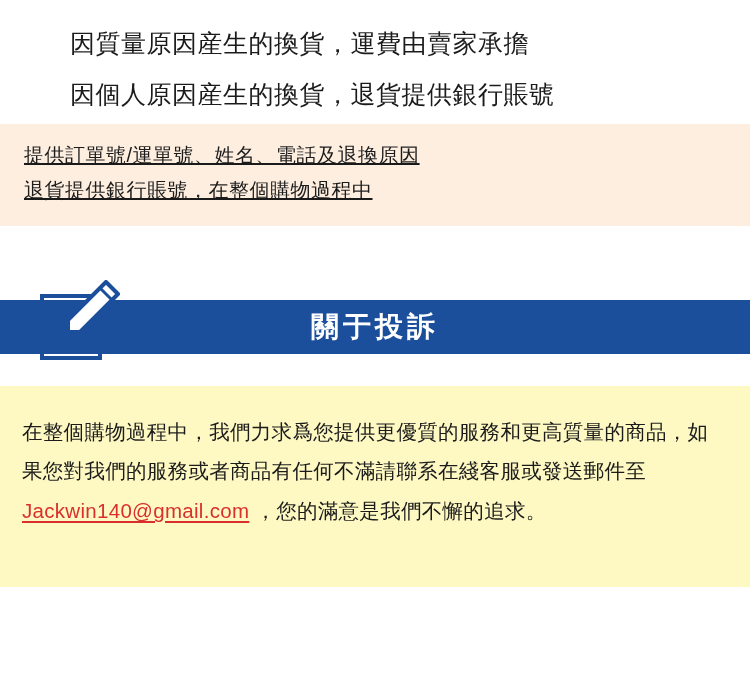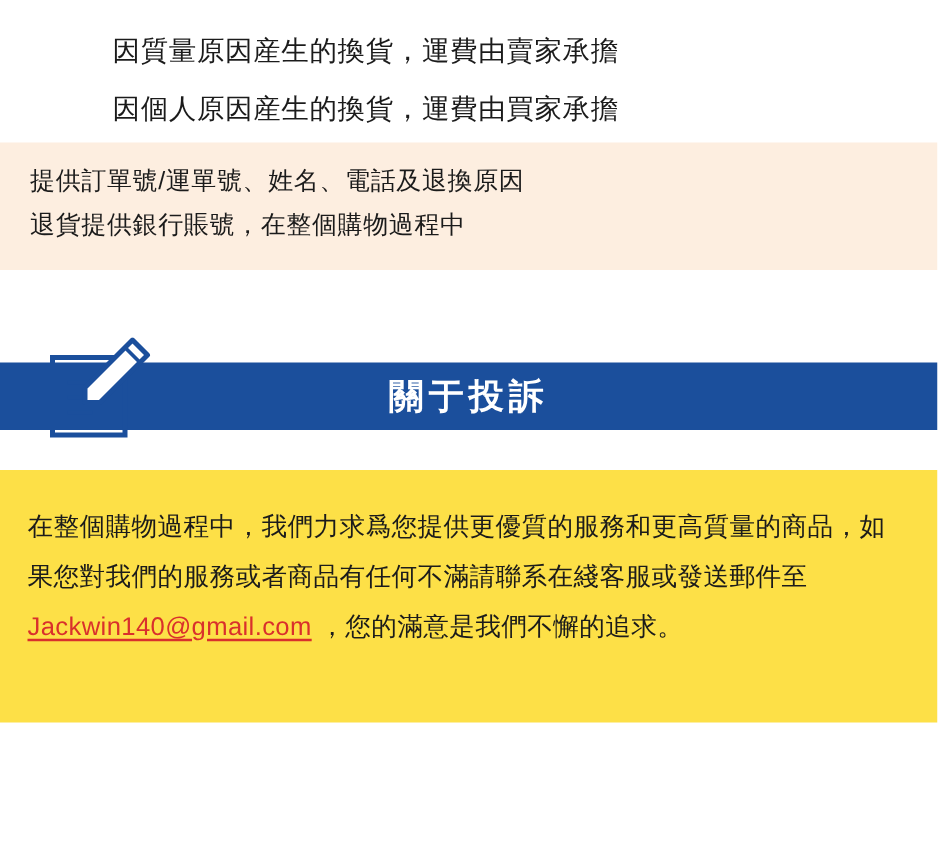--- a/index.html
+++ b/index.html
@@ -18,42 +18,42 @@
     position: relative;
     width: 750px;
     height: 676px;
   }
 
   
   .policy-lines {
     padding: 18px 0 0 0;
   }
   .policy-line {
-    font-size: 22px;
+    font-size: 25px;
     line-height: 1.55;
     color: #1b1b1b;
     padding: 6px 0 6px 70px;
     letter-spacing: 0.5px;
-    margin-left: 20px;
   }
 
   
   .bracket-heading {
     font-size: 26px;
     font-weight: bold;
     color: #1b4f9c;
     padding: 18px 0 10px 22px;
     letter-spacing: 1px;
   }
 
   
   .note-block {
     background: #fdeee0;
     margin: 4px 0 0 0;
     padding: 14px 0 18px 0;
+    text-decoration: underline;
   }
   .note-line {
     font-size: 20px;
     line-height: 1.75;
     color: #1b1b1b;
     padding-left: 24px;
     letter-spacing: 0.5px;
   }
 
   
@@ -87,21 +87,21 @@
   .pencil-badge {
     position: absolute;
     left: 36px;
     top: 8px;
     width: 86px;
     height: 86px;
   }
 
   
   .complaint-block {
-    background: #fde047;
+    background: #fef9c3;
     margin-top: 18px;
     padding: 26px 22px 56px 22px;
   }
   .complaint-text {
     font-size: 20.5px;
     line-height: 1.95;
     color: #1b1b1b;
     letter-spacing: 0.3px;
   }
   .email {
@@ -110,21 +110,21 @@
     text-underline-offset: 3px;
   }
 </style>
 </head>
 <body>
 
 <div class="page">
 
   <div class="policy-lines">
     <div class="policy-line">因質量原因産生的換貨，運費由賣家承擔</div>
-    <div class="policy-line">因個人原因産生的換貨，運費由買家承擔</div>
+    <div class="policy-line">因個人原因産生的換貨，退貨提供銀行賬號</div>
   </div>
 
 
   <div class="note-block">
     <div class="note-line">提供訂單號/運單號、姓名、電話及退換原因</div>
     <div class="note-line">退貨提供銀行賬號，在整個購物過程中</div>
   </div>
 
   <div class="banner-wrap">
     <div class="banner-bar"></div>

